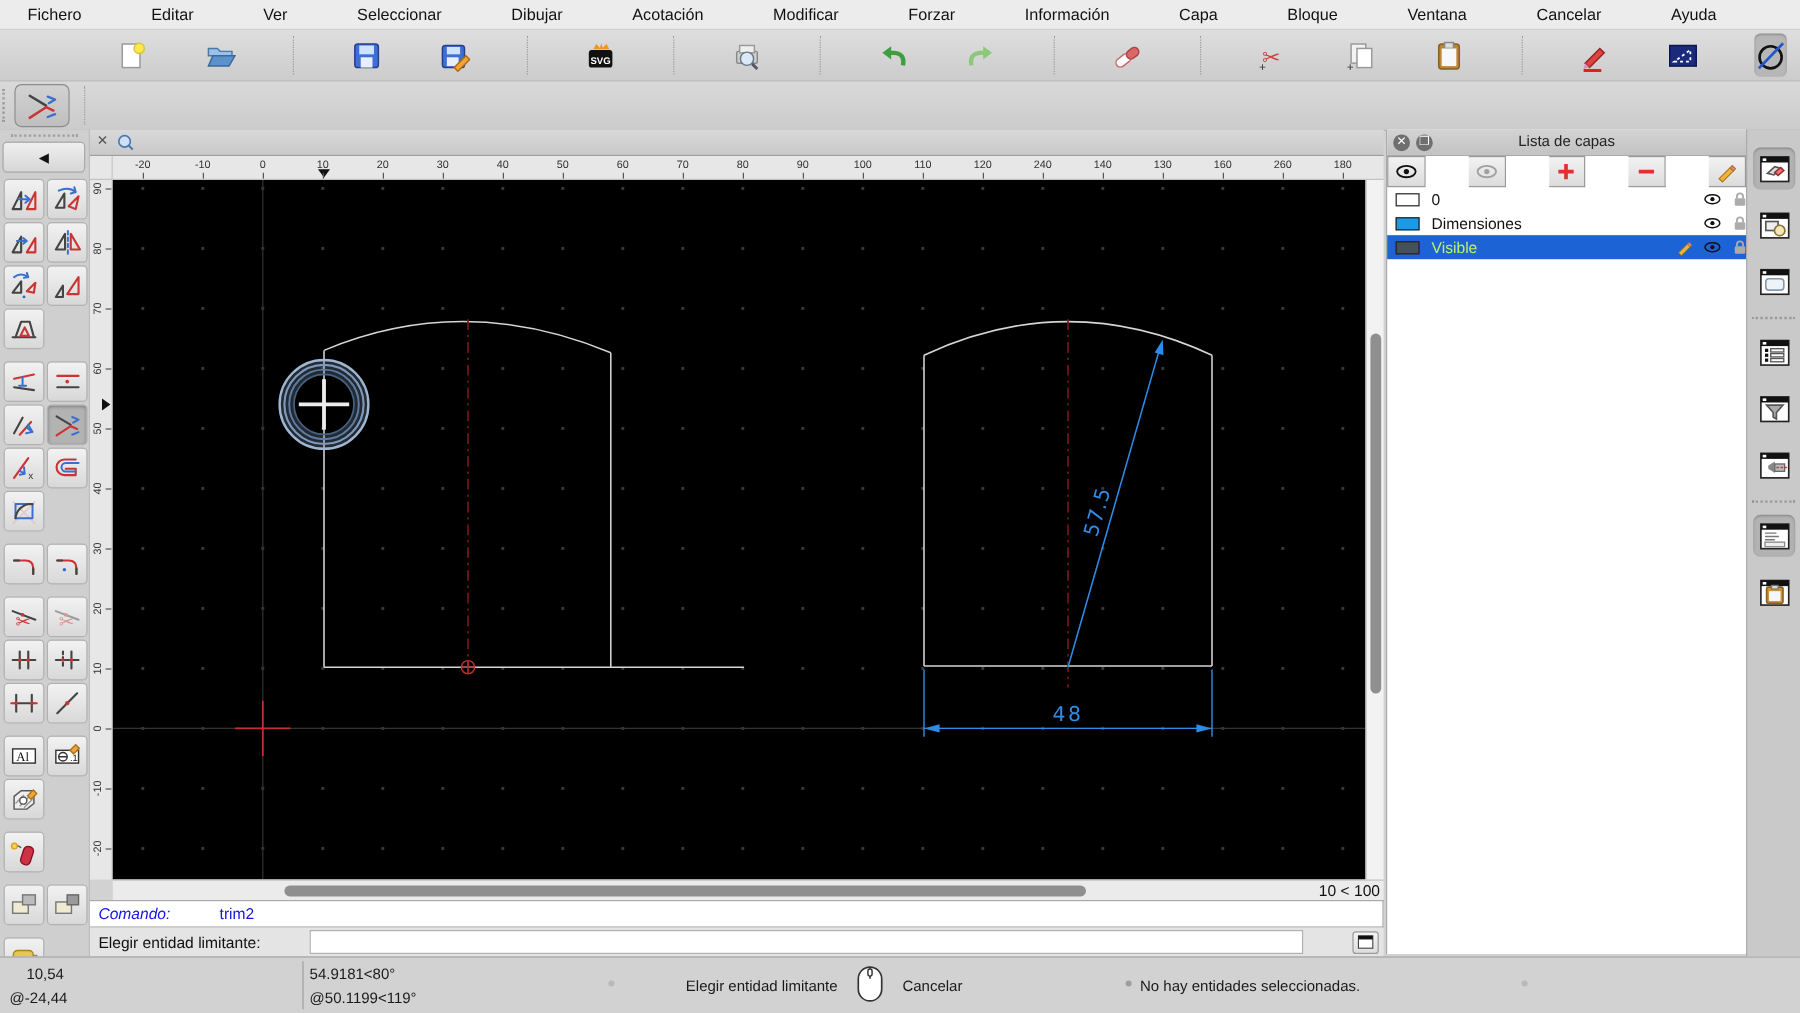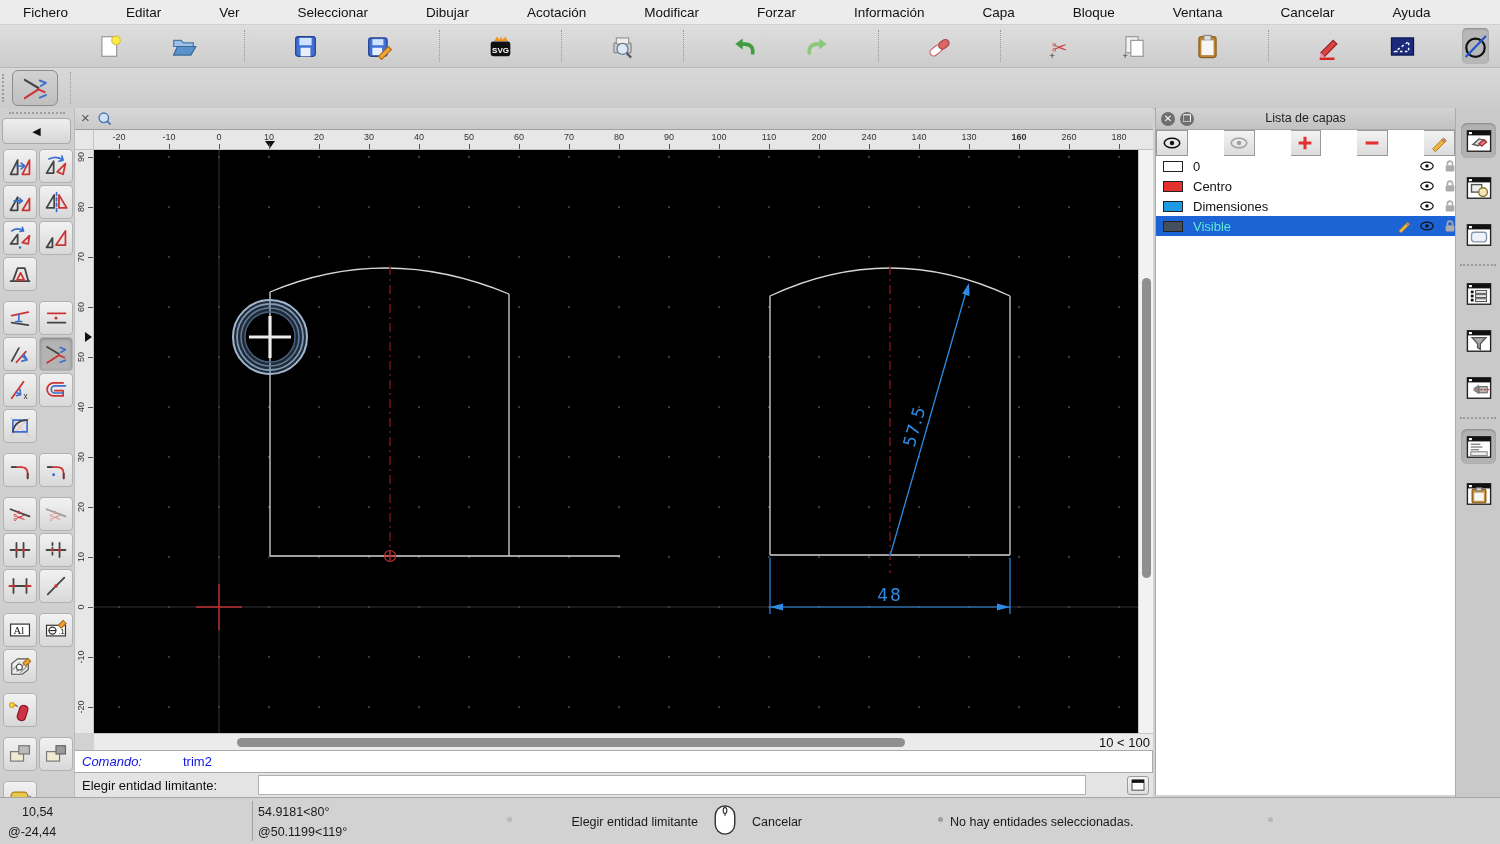--- a/index.html
+++ b/index.html
@@ -85,21 +85,21 @@
   #panel-title{left:0;top:3px;width:100%;text-align:center;font-size:12.5px;color:#222;}
   .hdr-circ{position:absolute;top:4px;width:14px;height:14px;border-radius:50%;background:#6f6f6f;color:#fff;
             font-size:10px;line-height:14px;text-align:center;border:none;padding:0;}
   #panel-toolbar{left:0;top:22px;width:100%;height:26px;display:flex;}
   .panel-tbtn{flex:1;border:1px solid #9a9a9a;border-left:none;background:linear-gradient(#f2f2f2,#dcdcdc);
               display:flex;align-items:center;justify-content:center;padding:0;}
   .panel-tbtn:first-child{border-left:1px solid #9a9a9a;}
   .panel-tbtn svg{width:20px;height:20px;}
   #layer-rows{left:0;top:48px;width:100%;}
   .layer-row{height:20px;display:flex;align-items:center;padding-left:7px;position:relative;font-size:13px;color:#111;}
-  .layer-row.selected{color:#5eead4;}
+  .layer-row.selected{color:#bef264;}
   .swatch{width:20px;height:11px;border:1px solid #222;margin-right:10px;box-sizing:border-box;}
   .row-ico{position:absolute;top:2px;width:16px;height:16px;}
   .row-ico svg{width:16px;height:16px;}
   .ico-pencil-pos{left:240px;} .ico-eye-pos{left:263px;} .ico-lock-pos{left:286px;}
   
   #dock{left:1455px;top:108px;width:45px;height:689px;background:#c9c9c9;border-left:1px solid #ababab;box-sizing:border-box;}
   .dock-btn{position:absolute;left:5px;width:35px;height:35px;border:none;border-radius:6px;background:transparent;
             display:flex;align-items:center;justify-content:center;padding:0;}
   .dock-btn.pressed{background:#b2b2b2;box-shadow:inset 0 1px 2px rgba(0,0,0,.25);}
   .dock-btn svg{width:30px;height:30px;}
@@ -602,29 +602,29 @@
     <span class="rt-label" style="left: 475px;">70</span>
     <div class="rt-tick" style="left: 475px;"></div>
     <span class="rt-label" style="left: 525px;">80</span>
     <div class="rt-tick" style="left: 525px;"></div>
     <span class="rt-label" style="left: 575px;">90</span>
     <div class="rt-tick" style="left: 575px;"></div>
     <span class="rt-label" style="left: 625px;">100</span>
     <div class="rt-tick" style="left: 625px;"></div>
     <span class="rt-label" style="left: 675px;">110</span>
     <div class="rt-tick" style="left: 675px;"></div>
-    <span class="rt-label" style="left: 725px;">200</span>
+    <span class="rt-label" style="left: 725px;">120</span>
     <div class="rt-tick" style="left: 725px;"></div>
     <span class="rt-label" style="left: 775px;">240</span>
     <div class="rt-tick" style="left: 775px;"></div>
     <span class="rt-label" style="left: 825px;">140</span>
     <div class="rt-tick" style="left: 825px;"></div>
     <span class="rt-label" style="left: 875px;">130</span>
     <div class="rt-tick" style="left: 875px;"></div>
-    <span class="rt-label" style="left: 925px; font-weight: bold;">160</span>
+    <span class="rt-label" style="left: 925px;">160</span>
     <div class="rt-tick" style="left: 925px;"></div>
     <span class="rt-label" style="left: 975px;">260</span>
     <div class="rt-tick" style="left: 975px;"></div>
     <span class="rt-label" style="left: 1025px;">180</span>
     <div class="rt-tick" style="left: 1025px;"></div>
   </div>
 <div id="ruler-left" class="abs">
     <div id="rl-marker"></div>
     <span class="rl-label" style="top: 7px;">90</span>
     <div class="rl-tick" style="top: 7px;"></div>
@@ -787,32 +787,20 @@
         <svg viewBox="0 0 22 22">
           <path d="M4 17.5 L14 7.5 l3 3 L7 20.5 Z" fill="#f2b33c" stroke="#a8751c" stroke-width="1"></path>
           <path d="M14 7.5 l2-2 3 3 -2 2 z" fill="#d88" stroke="#a8751c" stroke-width="1"></path>
         </svg>
       </button>
     </div>
   <div id="layer-rows" class="abs">
       <div class="layer-row">
         <span class="swatch" style="background: rgb(255, 255, 255);"></span>
         <span>0</span>
-        <span class="row-ico ico-eye-pos"><svg viewBox="0 0 22 22">
-            <ellipse cx="11" cy="11" rx="8.5" ry="5.2" fill="none" stroke="#111" stroke-width="1.7"></ellipse>
-            <circle cx="11" cy="11" r="2.4" fill="#111"></circle>
-          </svg></span>
-        <span class="row-ico ico-lock-pos"><svg viewBox="0 0 22 22">
-            <rect x="5" y="10" width="12" height="8.5" rx="1.5" fill="#ababab"></rect>
-            <path d="M7.5 10 V7.8 a3.5 3.5 0 0 1 7 0 V10" fill="none" stroke="#ababab" stroke-width="2.2"></path>
-          </svg></span>
-      </div>
-      <div class="layer-row">
-        <span class="swatch" style="background: rgb(229, 48, 48);"></span>
-        <span>Centro</span>
         <span class="row-ico ico-eye-pos"><svg viewBox="0 0 22 22">
             <ellipse cx="11" cy="11" rx="8.5" ry="5.2" fill="none" stroke="#111" stroke-width="1.7"></ellipse>
             <circle cx="11" cy="11" r="2.4" fill="#111"></circle>
           </svg></span>
         <span class="row-ico ico-lock-pos"><svg viewBox="0 0 22 22">
             <rect x="5" y="10" width="12" height="8.5" rx="1.5" fill="#ababab"></rect>
             <path d="M7.5 10 V7.8 a3.5 3.5 0 0 1 7 0 V10" fill="none" stroke="#ababab" stroke-width="2.2"></path>
           </svg></span>
       </div>
       <div class="layer-row">

